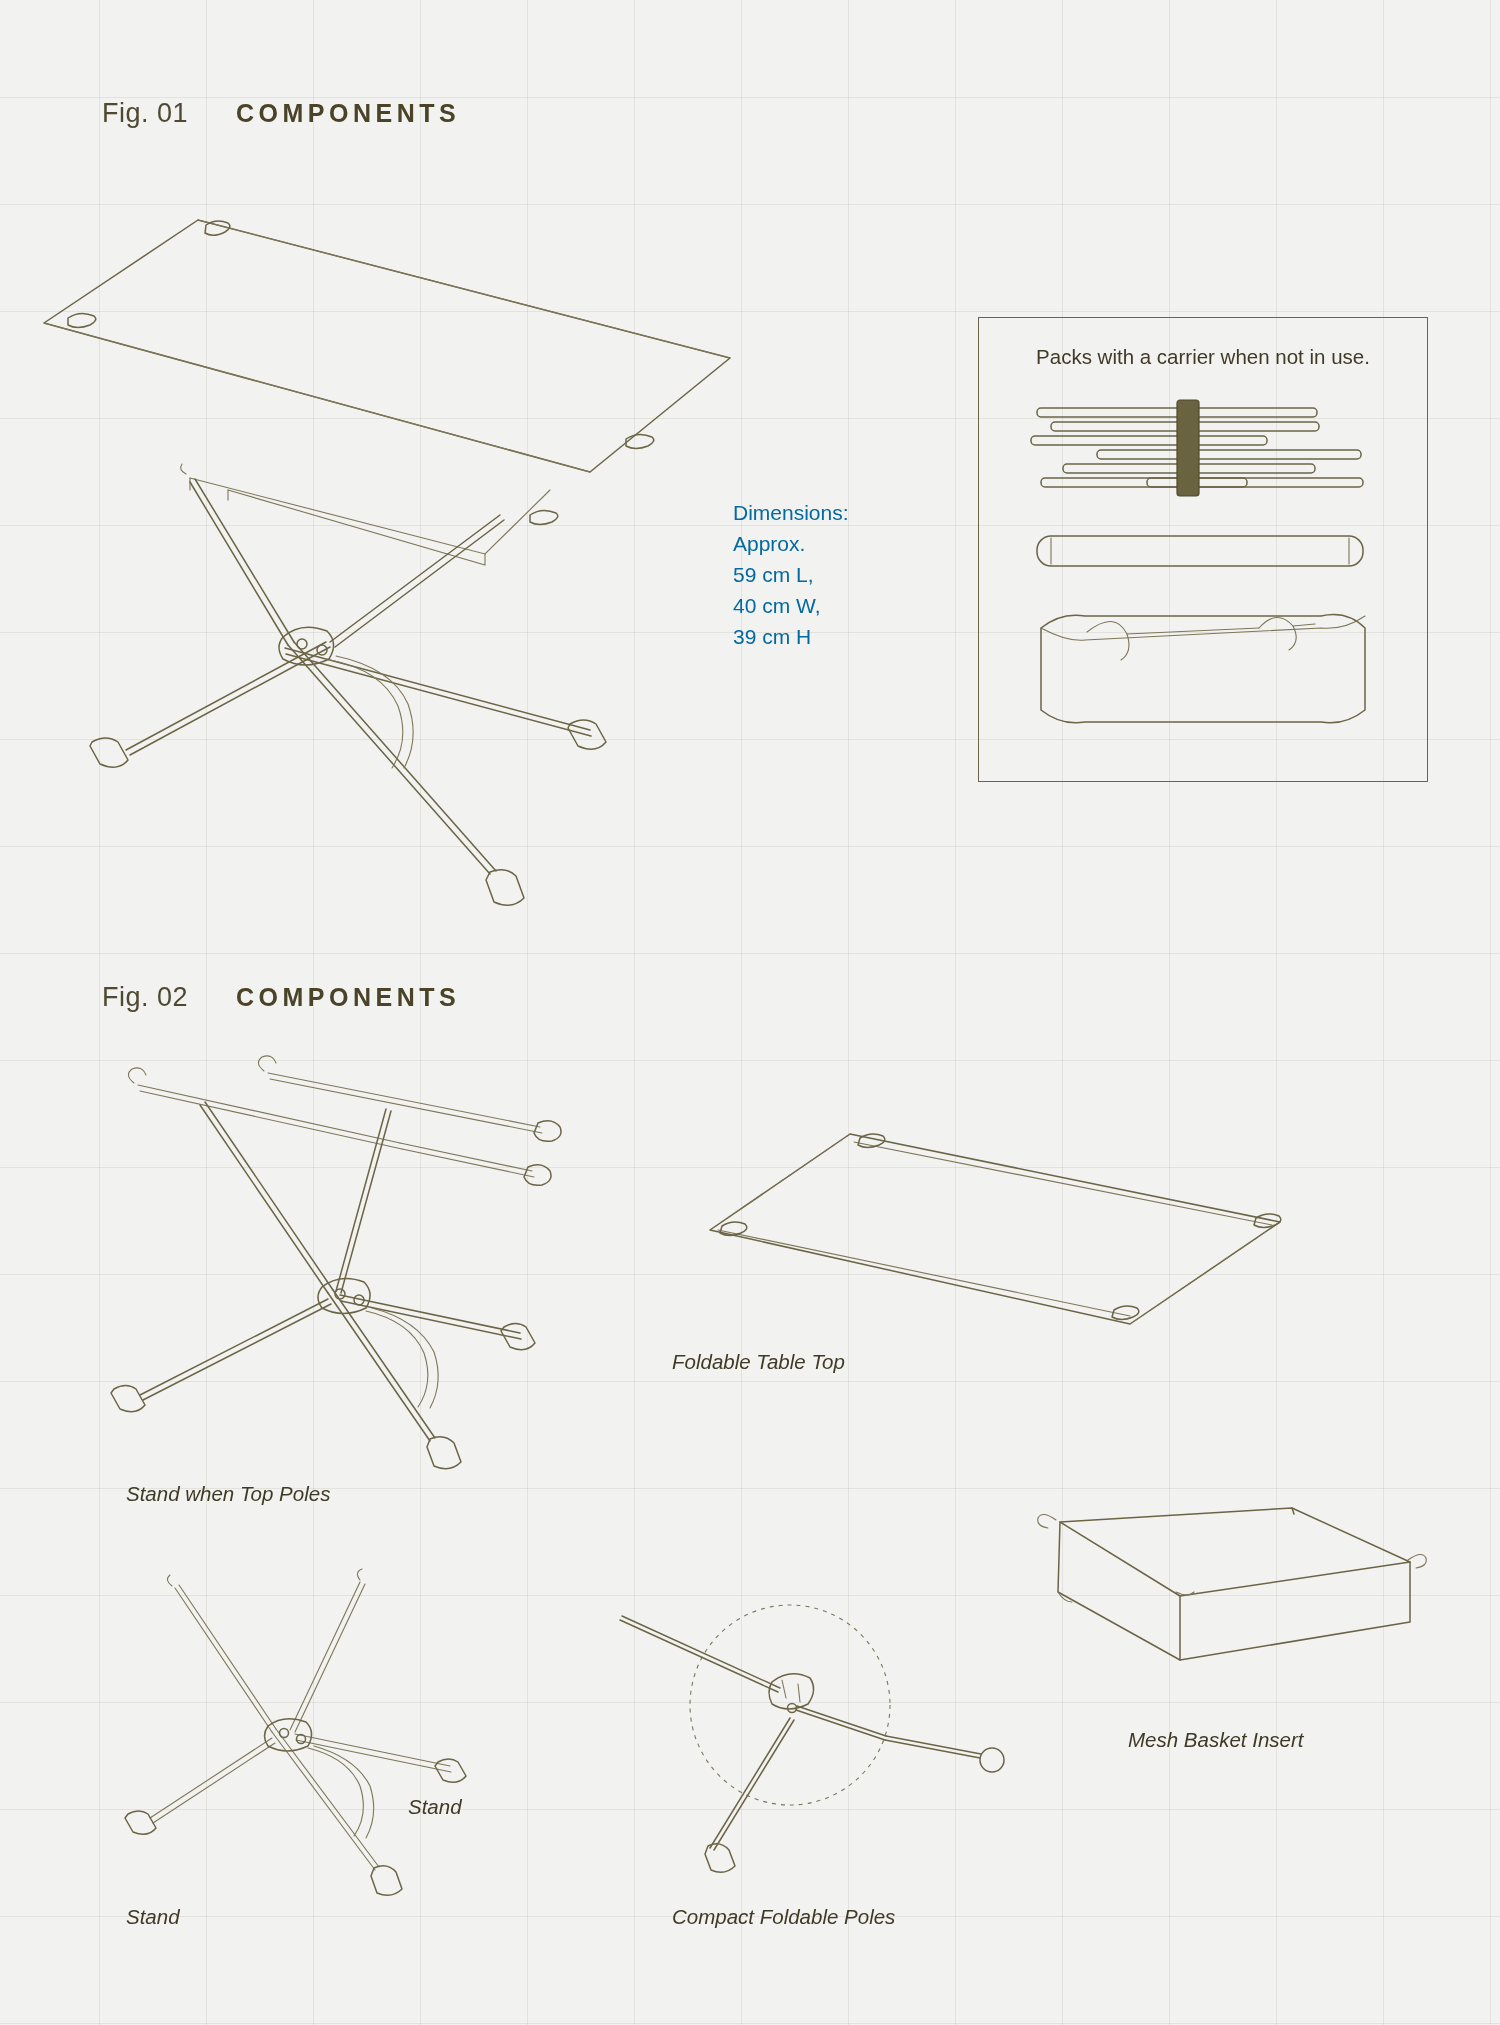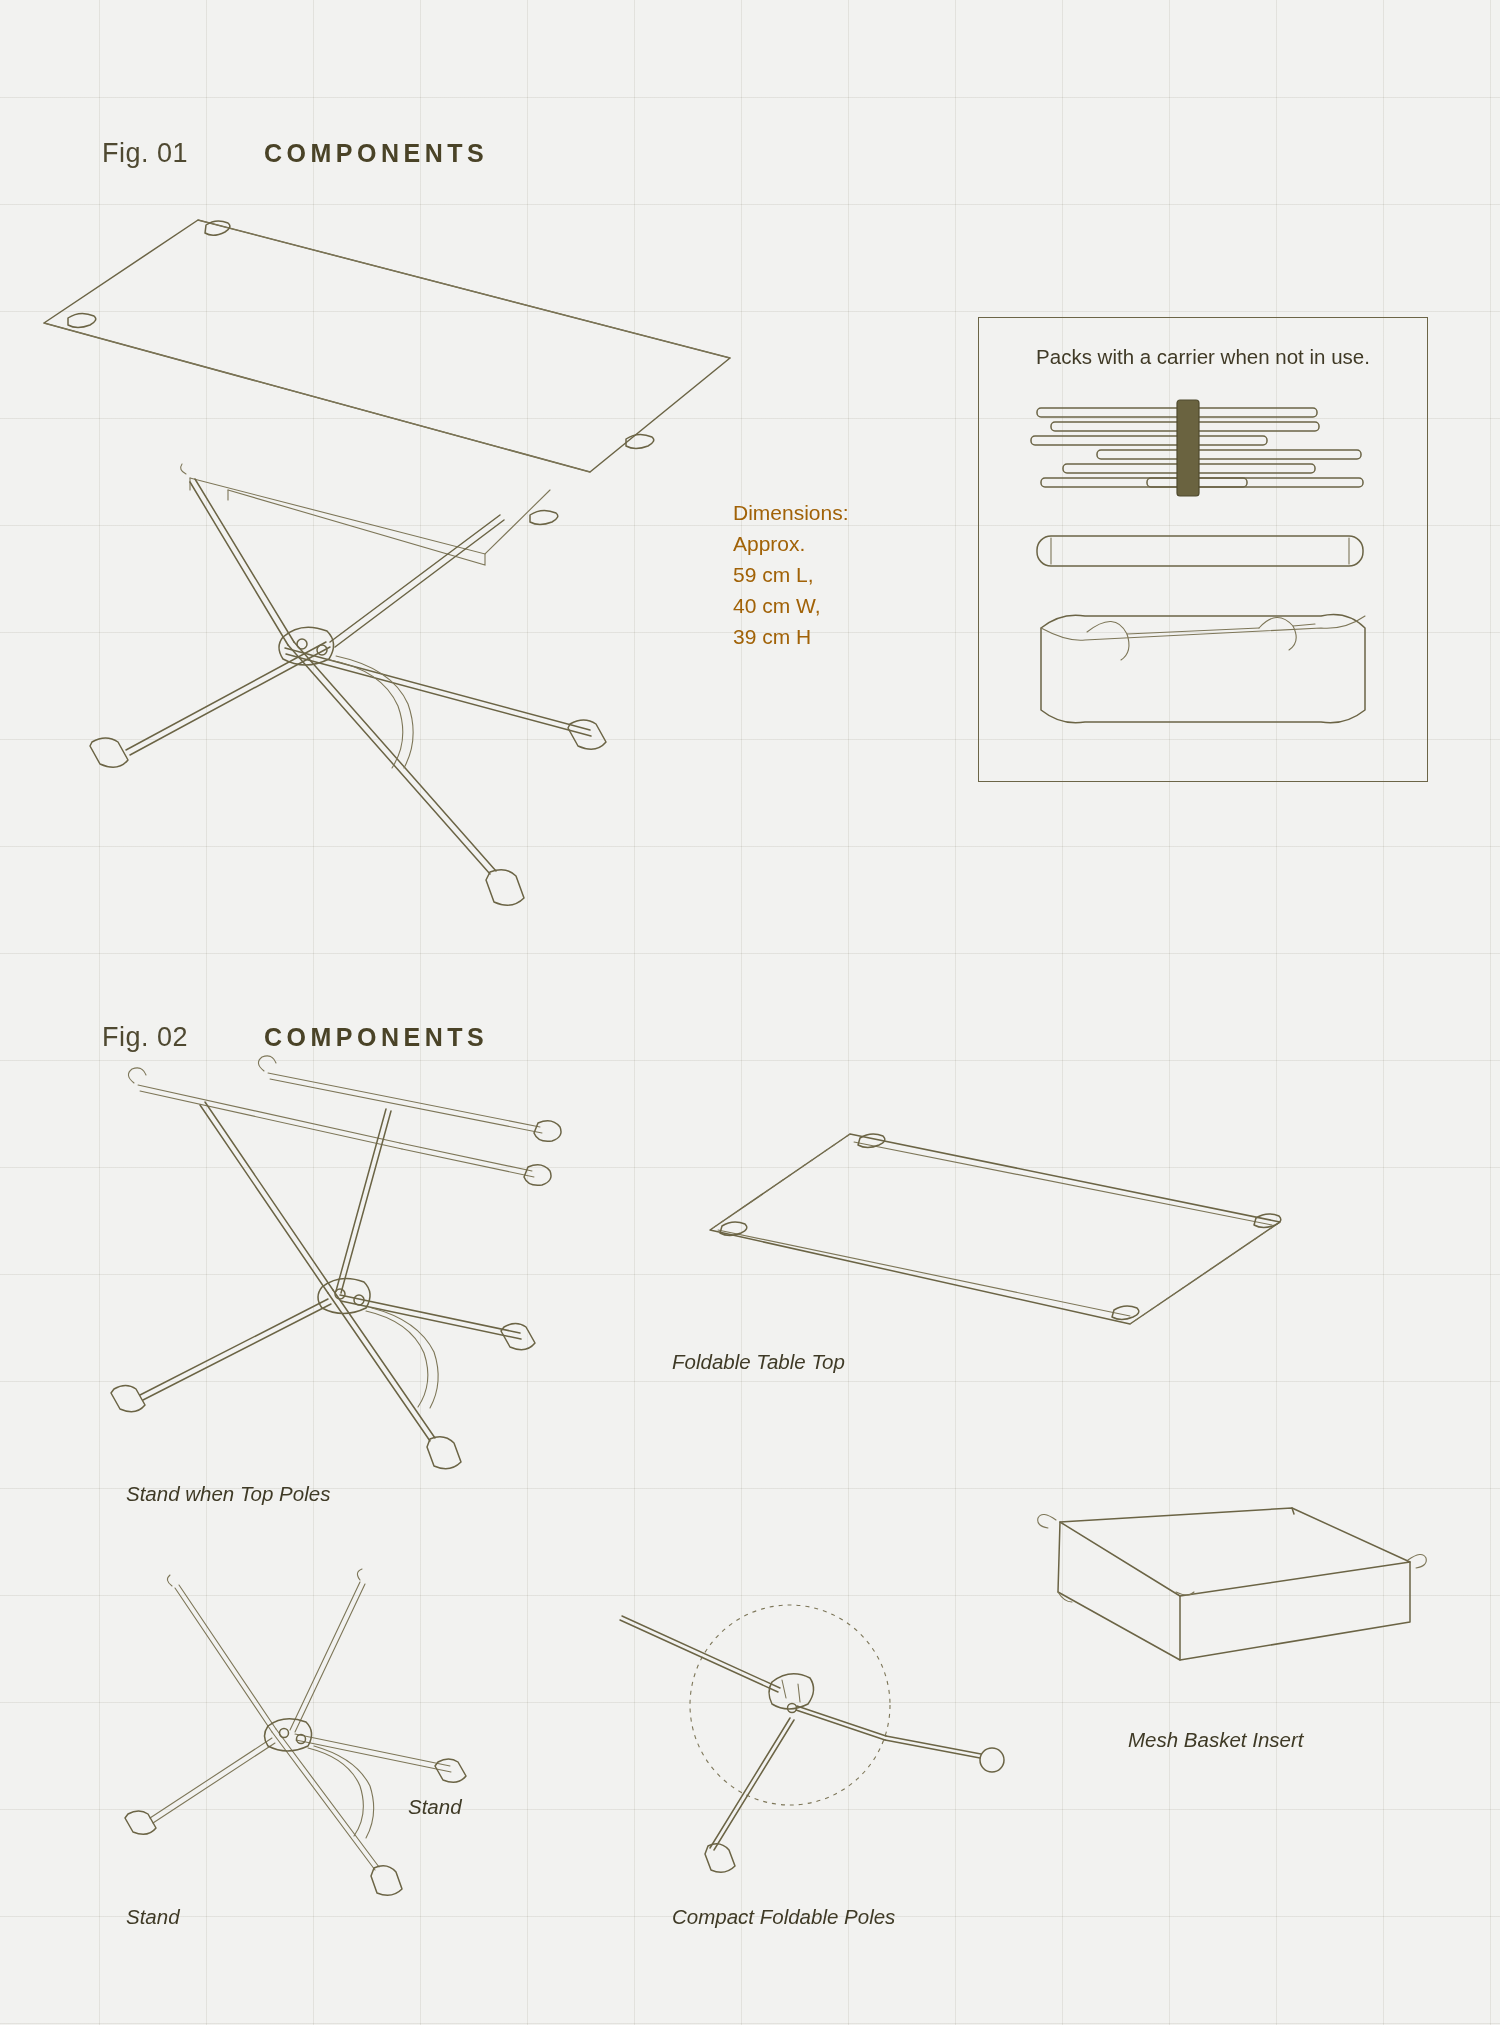--- a/index.html
+++ b/index.html
@@ -29,23 +29,22 @@
   .sheet {
     position: absolute;
     inset: 0;
   }
 
   
   .fig-head {
     position: absolute;
     display: flex;
     align-items: baseline;
-    gap: 76px;
+    gap: 48px;
     white-space: nowrap;
-    margin-top: 40px;
   }
   .fig-num {
     font-size: 27px;
     letter-spacing: 0.5px;
     color: #4f4931;
   }
   .fig-title {
     font-size: 25px;
     font-weight: bold;
     letter-spacing: 4.5px;
@@ -54,21 +53,21 @@
   #fig1-head { left: 102px; top: 98px; }
   #fig2-head { left: 102px; top: 982px; }
 
   
   .dims {
     position: absolute;
     left: 733px;
     top: 497px;
     font-size: 21px;
     line-height: 1.48;
-    color: #a16207;
+    color: #0369a1;
     white-space: pre-line;
   }
 
   
   .carrier-panel {
     position: absolute;
     left: 978px;
     top: 317px;
     width: 450px;
     height: 465px;

